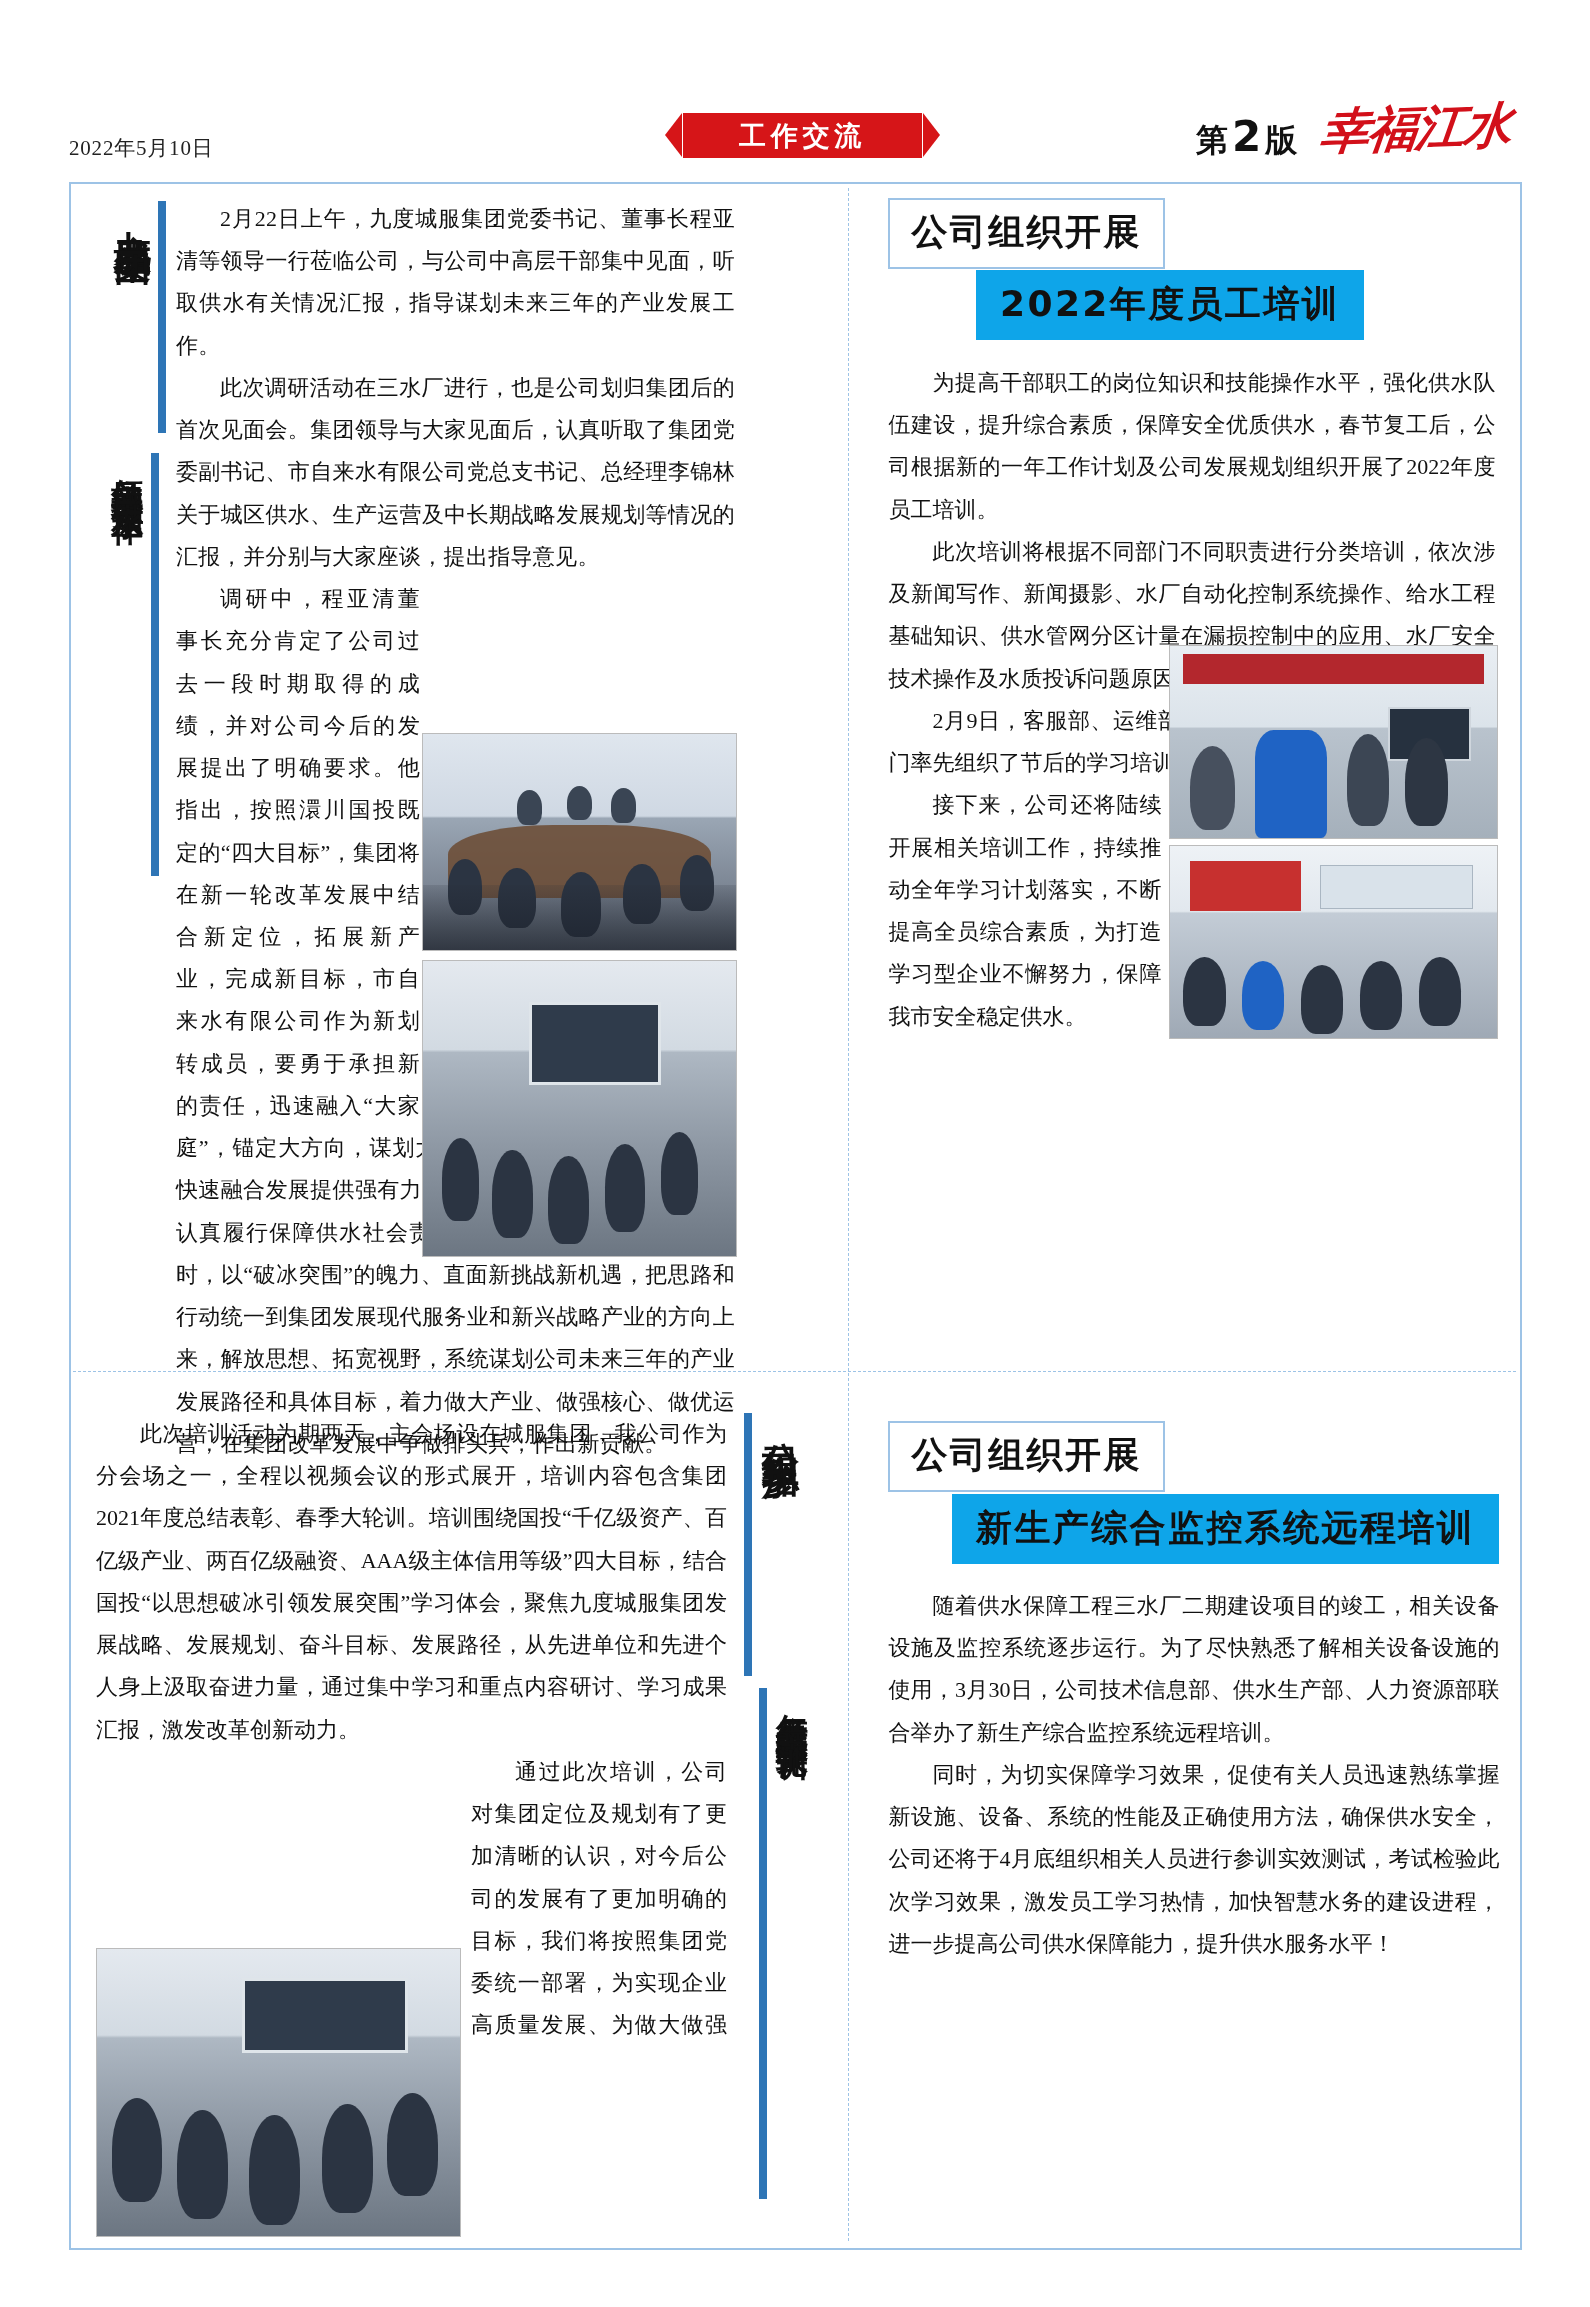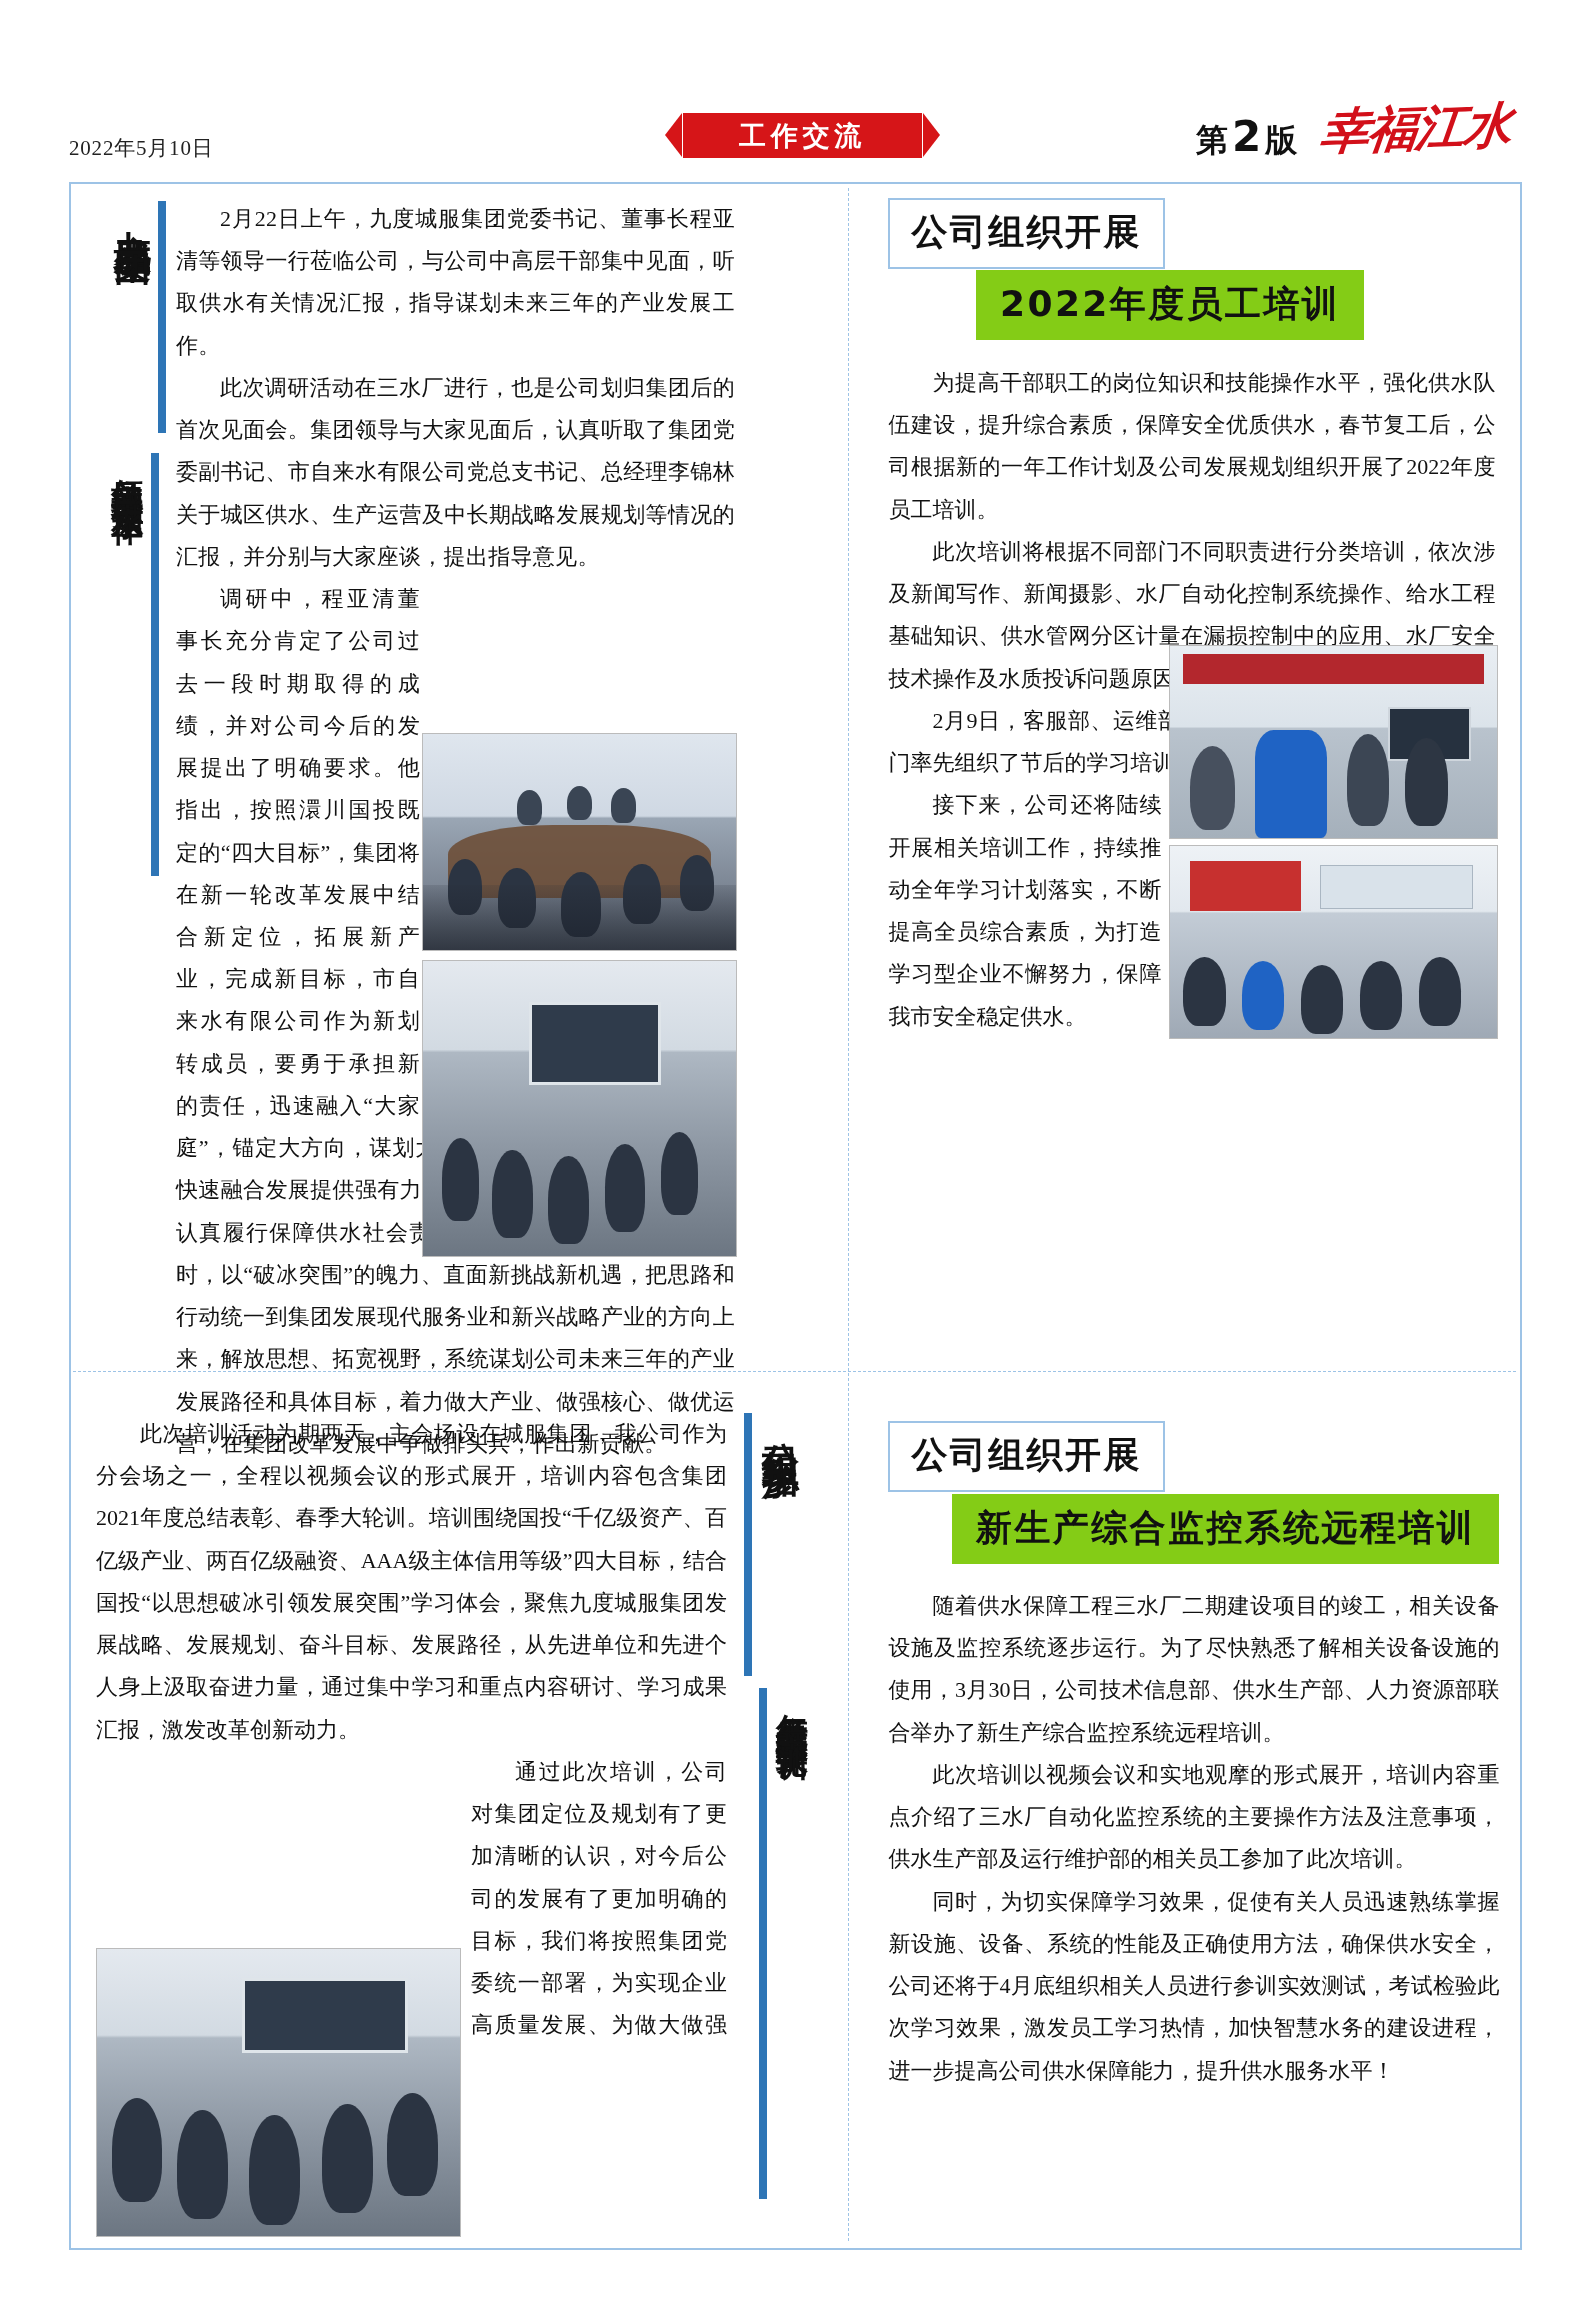--- a/index.html
+++ b/index.html
@@ -221,21 +221,21 @@
     border: 2.4px solid #9dc3e6;
     padding: 8px 21px 9.6px 21px;
     font-size: 36px;
     font-weight: bold;
     font-family: "DejaVu Sans", "Liberation Sans", sans-serif;
     letter-spacing: 2.4px;
     background: #fff;
   }
   .hdr-box-b {
     display: inline-block;
-    background: #84cc16;
+    background: #0ea5e9;
     padding: 9.6px 24px 11.2px 24px;
     font-size: 36px;
     font-weight: bold;
     font-family: "DejaVu Sans", "Liberation Sans", sans-serif;
     letter-spacing: 2.4px;
     color: #111;
   }
   .a2-hdr1 { position: absolute; left: 6.4px; top: 8px; }
   .a2-hdr2 { position: absolute; left: 94px; top: 80px; }
   .a2-body {
@@ -566,19 +566,18 @@
       </div>
     </div>
   </div>
 
   <div class="a4">
     <div class="a4-hdr1 hdr-box-a">公司组织开展</div>
     <div class="a4-hdr2 hdr-box-b">新生产综合监控系统远程培训</div>
 
     <div class="a4-body">
       <p>随着供水保障工程三水厂二期建设项目的竣工，相关设备设施及监控系统逐步运行。为了尽快熟悉了解相关设备设施的使用，3月30日，公司技术信息部、供水生产部、人力资源部联合举办了新生产综合监控系统远程培训。</p>
-      <p>此次培训以视频会议和实地观摩的形式展开，培训内容重点介绍了三水厂自动化监控系统的主要操作方法及注意事项，供水生产部及运行维护部的相关员工参加了此次培训。</p>
       <p>同时，为切实保障学习效果，促使有关人员迅速熟练掌握新设施、设备、系统的性能及正确使用方法，确保供水安全，公司还将于4月底组织相关人员进行参训实效测试，考试检验此次学习效果，激发员工学习热情，加快智慧水务的建设进程，进一步提高公司供水保障能力，提升供水服务水平！</p>
     </div>
   </div>
 
 </div>
 
 
 </body></html>

